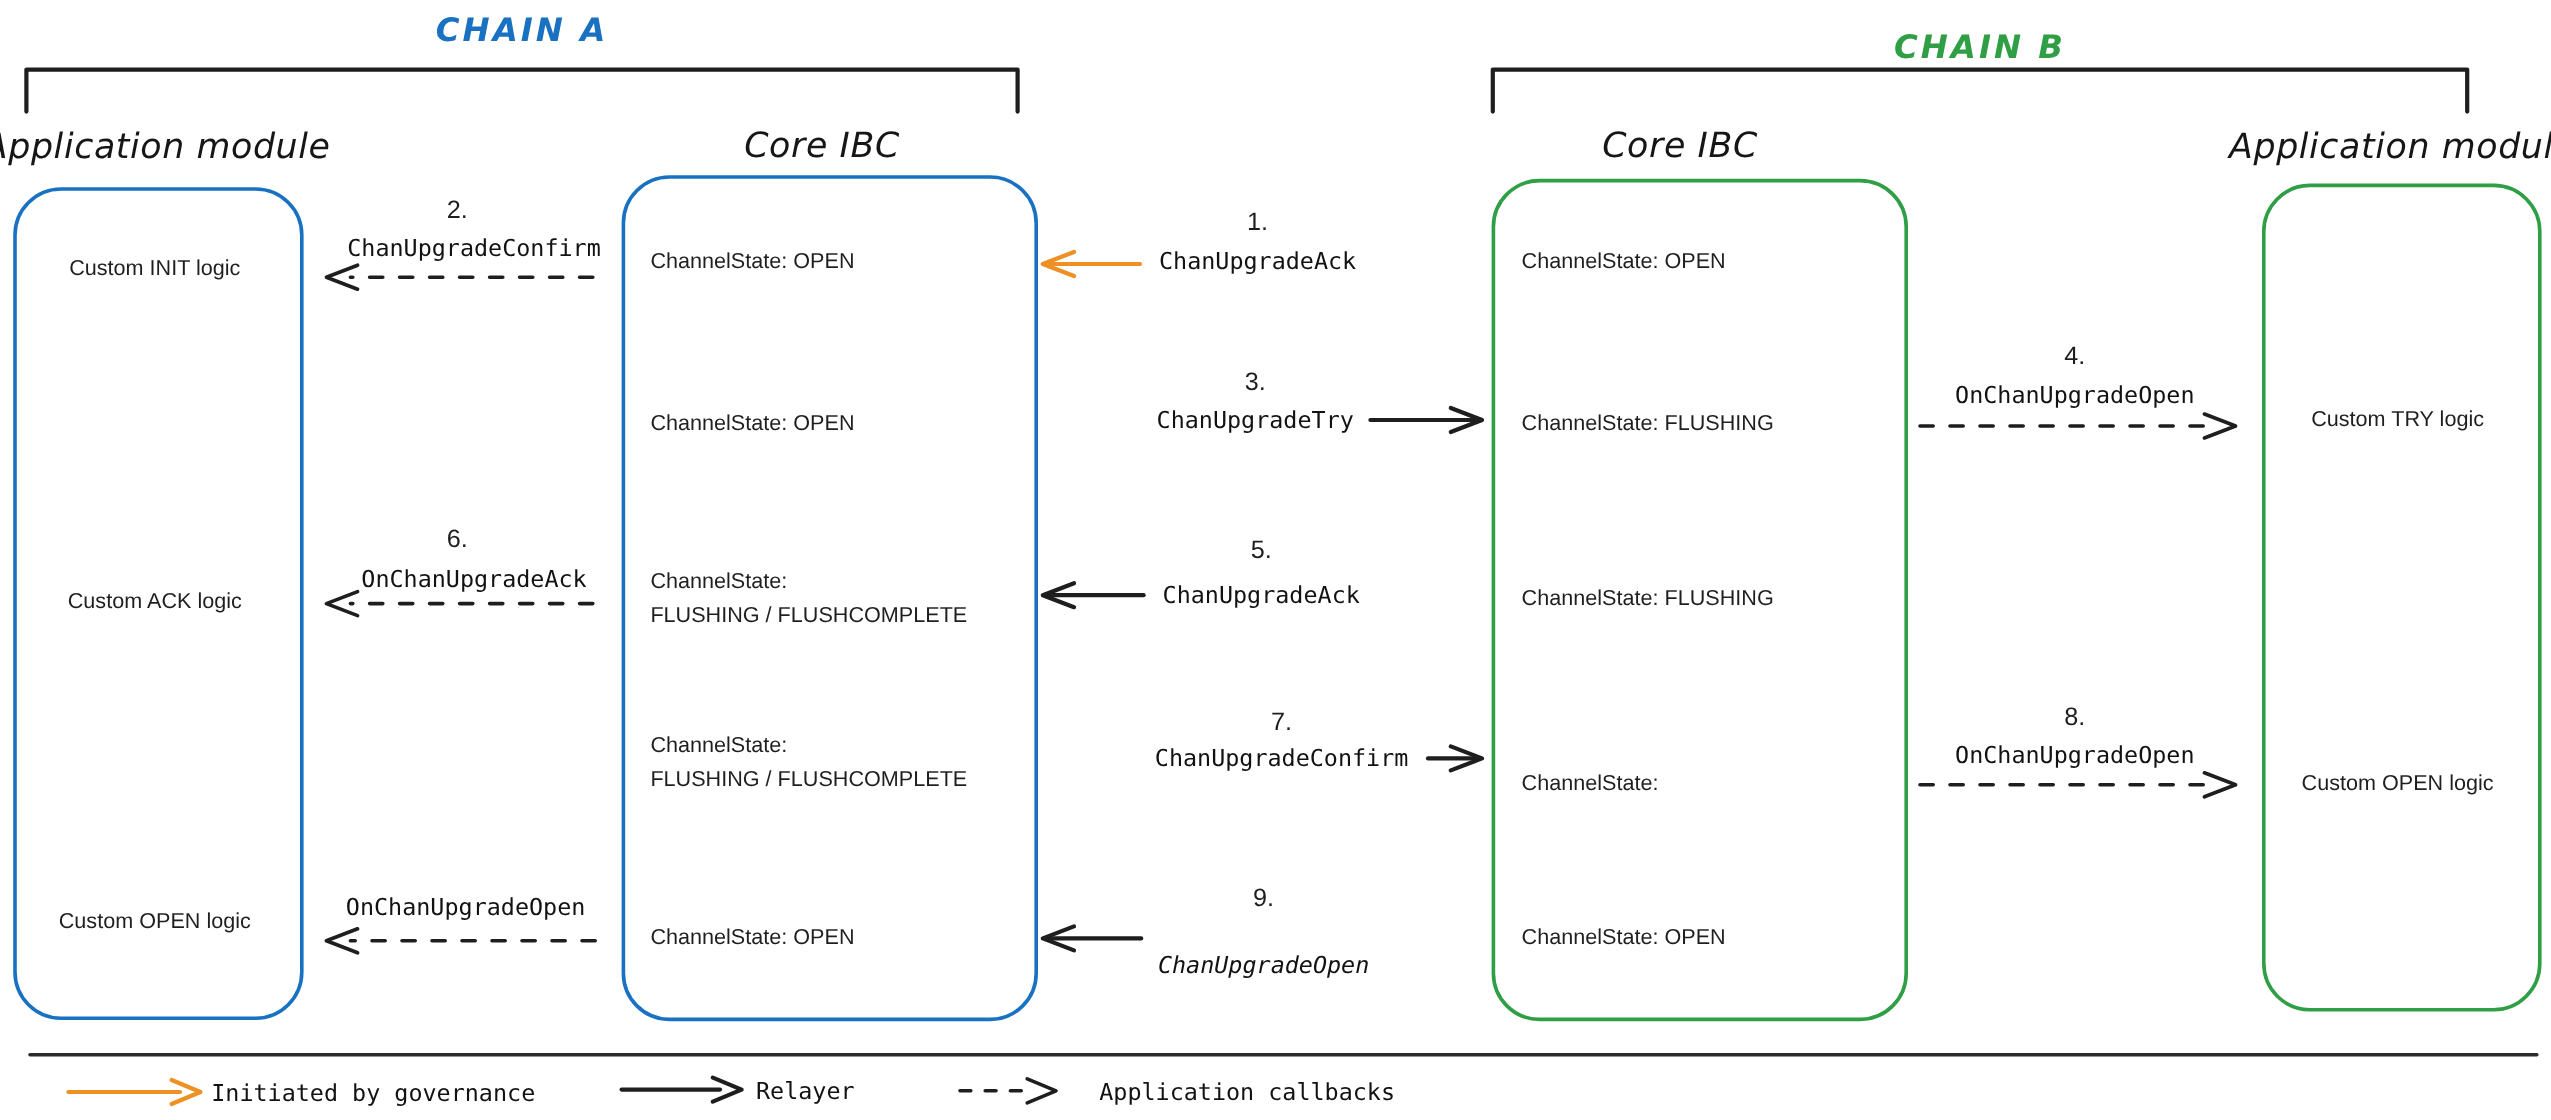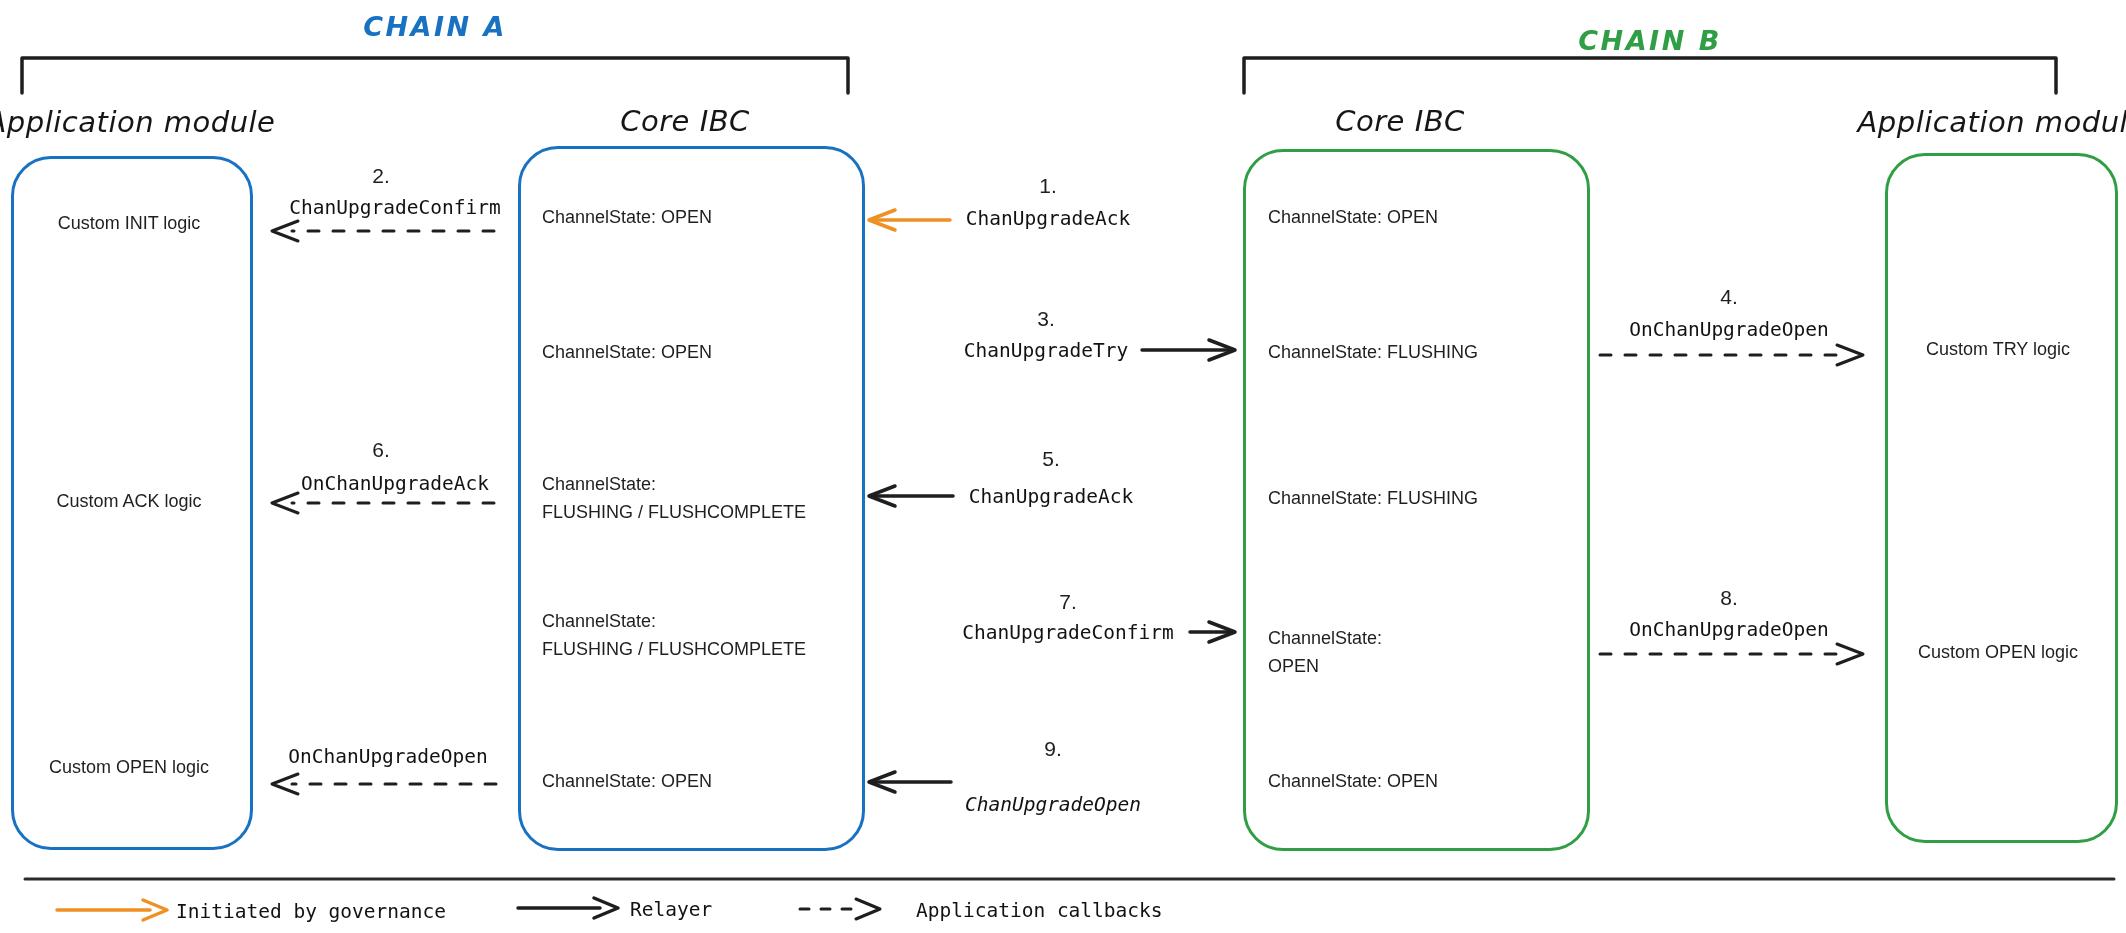--- a/index.html
+++ b/index.html
@@ -124,21 +124,20 @@
     <div>ChannelState:</div>
     <div>FLUSHING / FLUSHCOMPLETE</div>
   </div>
   <div class="ll body" style="left:542px;top:781px;">ChannelState: OPEN</div>
 
   <div class="ll body" style="left:1268px;top:217px;">ChannelState: OPEN</div>
   <div class="ll body" style="left:1268px;top:352px;">ChannelState: FLUSHING</div>
   <div class="ll body" style="left:1268px;top:498px;">ChannelState: FLUSHING</div>
   <div class="ll body" style="left:1268px;top:652px;">
     <div>ChannelState:</div>
-    <div>OPEN</div>
   </div>
   <div class="ll body" style="left:1268px;top:781px;">ChannelState: OPEN</div>
 
   <div class="cc body" style="left:1998px;top:349px;">Custom TRY logic</div>
   <div class="cc body" style="left:1998px;top:652px;">Custom OPEN logic</div>
 
   <div class="cc num" style="left:1048px;top:186px;">1.</div>
   <div class="cc mono" style="left:1048px;top:218px;">ChanUpgradeAck</div>
 
   <div class="cc num" style="left:1046px;top:319px;">3.</div>

